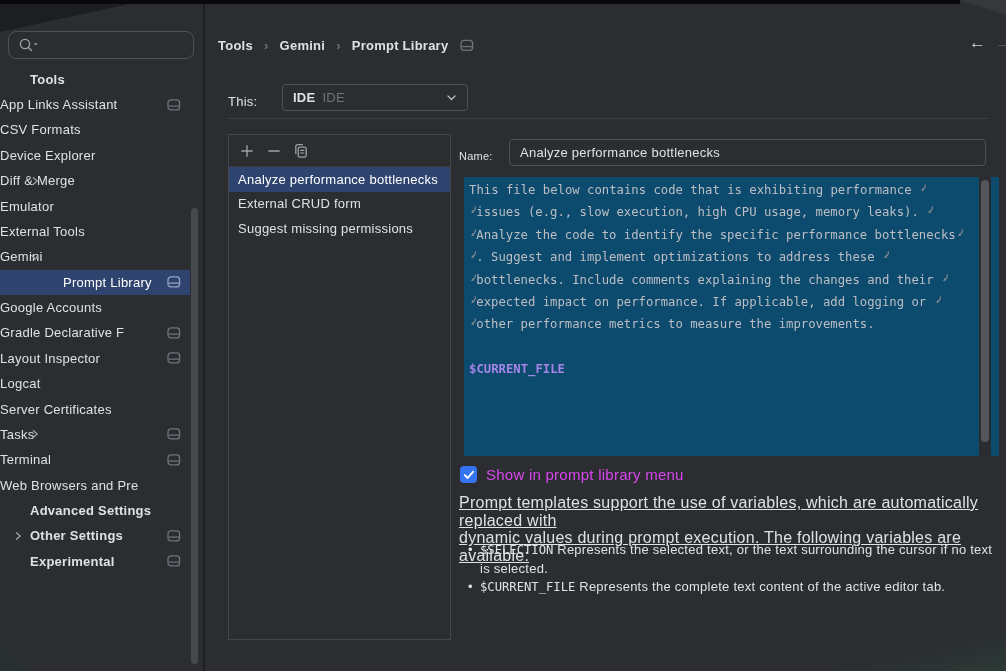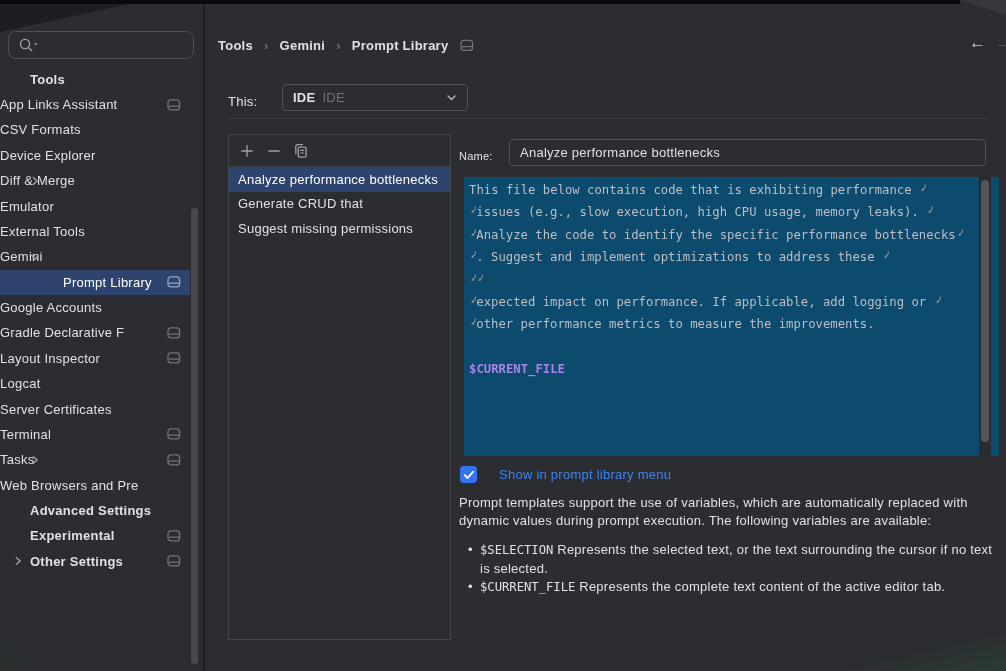--- a/index.html
+++ b/index.html
@@ -76,22 +76,22 @@
     letter-spacing:0; padding:2px 14px 0 5px; white-space:pre; overflow:hidden; }
   .editor-line { height:22.4px; }
   .editor-line .var { color:#A585E8; font-weight:bold; }
   .wrap-mark { display:inline-block; width:7.35px; vertical-align:baseline; }
   .ed-scroll-track { position:absolute; left:772px; top:173px; width:12px; height:279px; background:#2A2C2F; }
   .ed-scroll-thumb { position:absolute; left:774px; top:176px; width:8px; height:262px; border-radius:4px; background:#54565B; }
 
   
   .cbx-row { position:absolute; left:253px; top:462px; display:flex; align-items:center; }
   .cbx { width:17px; height:17px; border-radius:4px; background:#3574F0; display:flex; align-items:center; justify-content:center; }
-  .cbx-label { margin-left:22px; font-size:13px; color:#3b82f6; }
-  .desc { position:absolute; left:252px; top:490px; font-size:13px; line-height:17.7px; color:#DFE1E5; }
+  .cbx-label { margin-left:9px; font-size:15px; color:#d946ef; }
+  .desc { position:absolute; left:252px; top:490px; font-size:16px; line-height:17.7px; color:#DFE1E5;text-decoration:underline; }
   .vars { position:absolute; left:252px; top:537px; font-size:13px; line-height:17.9px; color:#DFE1E5; }
   .var-line { position:relative; padding-left:21px; white-space:nowrap; }
   .var-line .bullet-dot { position:absolute; left:9px; }
   .var-line .mono { font-family:"DejaVu Sans Mono", monospace; font-size:12.2px; letter-spacing:0; }
 </style>
 </head>
 <body>
 
 <div class="top-black"></div>
 <div class="tl-wedge"></div>
@@ -180,64 +180,64 @@
           </svg>
         </span>
       </div>
       <div class="tree-row lvl1">
         <span class="lbl">Logcat</span>
       </div>
       <div class="tree-row lvl1">
         <span class="lbl">Server Certificates</span>
       </div>
       <div class="tree-row lvl1 has-icon">
-        <span class="lbl">Terminal</span>
-        <span class="scr">
-          <svg width="14" height="13" viewBox="0 0 14 13">
-            <rect x="1" y="1.4" width="11.6" height="10" rx="3" fill="none" stroke="#6F737A" stroke-width="1.3"></rect>
-            <line x1="1.6" y1="7.6" x2="12" y2="7.6" stroke="#6F737A" stroke-width="1.3"></line>
-          </svg>
-        </span>
-      </div>
-      <div class="tree-row lvl1 has-icon">
         <span class="chev">
           <svg width="10" height="10" viewBox="0 0 10 10">
             <path d="M3.4 1.8 L7.2 5 L3.4 8.2" fill="none" stroke="#9DA0A6" stroke-width="1.4" stroke-linecap="round" stroke-linejoin="round"></path>
           </svg>
         </span>
         <span class="lbl">Tasks</span>
         <span class="scr">
           <svg width="14" height="13" viewBox="0 0 14 13">
             <rect x="1" y="1.4" width="11.6" height="10" rx="3" fill="none" stroke="#6F737A" stroke-width="1.3"></rect>
             <line x1="1.6" y1="7.6" x2="12" y2="7.6" stroke="#6F737A" stroke-width="1.3"></line>
           </svg>
         </span>
       </div>
+      <div class="tree-row lvl1 has-icon">
+        <span class="lbl">Terminal</span>
+        <span class="scr">
+          <svg width="14" height="13" viewBox="0 0 14 13">
+            <rect x="1" y="1.4" width="11.6" height="10" rx="3" fill="none" stroke="#6F737A" stroke-width="1.3"></rect>
+            <line x1="1.6" y1="7.6" x2="12" y2="7.6" stroke="#6F737A" stroke-width="1.3"></line>
+          </svg>
+        </span>
+      </div>
       <div class="tree-row lvl1">
         <span class="lbl">Web Browsers and Pre</span>
       </div>
       <div class="tree-row lvl0 bold">
         <span class="lbl">Advanced Settings</span>
-      </div>
-      <div class="tree-row lvl0 bold has-icon">
-        <span class="lbl">Experimental</span>
-        <span class="scr">
-          <svg width="14" height="13" viewBox="0 0 14 13">
-            <rect x="1" y="1.4" width="11.6" height="10" rx="3" fill="none" stroke="#6F737A" stroke-width="1.3"></rect>
-            <line x1="1.6" y1="7.6" x2="12" y2="7.6" stroke="#6F737A" stroke-width="1.3"></line>
-          </svg>
-        </span>
       </div>
       <div class="tree-row lvl0 bold has-icon">
         <span class="chev">
           <svg width="10" height="10" viewBox="0 0 10 10">
             <path d="M3.4 1.8 L7.2 5 L3.4 8.2" fill="none" stroke="#9DA0A6" stroke-width="1.4" stroke-linecap="round" stroke-linejoin="round"></path>
           </svg>
         </span>
         <span class="lbl">Other Settings</span>
+        <span class="scr">
+          <svg width="14" height="13" viewBox="0 0 14 13">
+            <rect x="1" y="1.4" width="11.6" height="10" rx="3" fill="none" stroke="#6F737A" stroke-width="1.3"></rect>
+            <line x1="1.6" y1="7.6" x2="12" y2="7.6" stroke="#6F737A" stroke-width="1.3"></line>
+          </svg>
+        </span>
+      </div>
+      <div class="tree-row lvl0 bold has-icon">
+        <span class="lbl">Experimental</span>
         <span class="scr">
           <svg width="14" height="13" viewBox="0 0 14 13">
             <rect x="1" y="1.4" width="11.6" height="10" rx="3" fill="none" stroke="#6F737A" stroke-width="1.3"></rect>
             <line x1="1.6" y1="7.6" x2="12" y2="7.6" stroke="#6F737A" stroke-width="1.3"></line>
           </svg>
         </span>
       </div>
     </div>
   <div class="side-scroll"></div>
 </div>
@@ -288,21 +288,21 @@
       <span class="tbtn">
         <svg width="16" height="16" viewBox="0 0 16 16">
           <rect x="5.2" y="4.2" width="8" height="10" rx="1.8" fill="none" stroke="#9DA0A6" stroke-width="1.3"></rect>
           <path d="M7.6 7.4 H10.8 M7.6 10 H10.8" stroke="#9DA0A6" stroke-width="1.2" stroke-linecap="round"></path>
           <path d="M2.8 10.6 V3.6 a2 2 0 0 1 2 -2 H9.4" fill="none" stroke="#9DA0A6" stroke-width="1.3" stroke-linecap="round"></path>
         </svg>
       </span>
     </div>
     <div id="prompt-rows">
         <div class="prompt-row selected">Analyze performance bottlenecks</div>
-        <div class="prompt-row">Generate CRUD that</div>
+        <div class="prompt-row">External CRUD form</div>
         <div class="prompt-row">Suggest missing permissions</div>
       </div>
   </div>
 
   <div class="name-label">Name:</div>
   <div class="name-input">
     <span>Analyze performance bottlenecks</span>
   </div>
 
   <div class="editor" id="editor"><div class="editor-line"><span>This file below contains code that is exhibiting performance </span><span class="wrap-mark"><svg width="8" height="11" viewBox="0 0 8 11">
@@ -322,21 +322,21 @@
             <path d="M2.1 8.1 L5.2 7.5 L3.6 5.1 Z" fill="#8A8D93"></path>
           </svg></span></div><div class="editor-line"><span class="wrap-mark"><svg width="8" height="11" viewBox="0 0 8 11">
             <path d="M6.2 1.4 C6.7 3.4 5.7 5.3 4.1 6.3" fill="none" stroke="#8A8D93" stroke-width="1.1"></path>
             <path d="M2.1 8.1 L5.2 7.5 L3.6 5.1 Z" fill="#8A8D93"></path>
           </svg></span><span>. Suggest and implement optimizations to address these </span><span class="wrap-mark"><svg width="8" height="11" viewBox="0 0 8 11">
             <path d="M6.2 1.4 C6.7 3.4 5.7 5.3 4.1 6.3" fill="none" stroke="#8A8D93" stroke-width="1.1"></path>
             <path d="M2.1 8.1 L5.2 7.5 L3.6 5.1 Z" fill="#8A8D93"></path>
           </svg></span></div><div class="editor-line"><span class="wrap-mark"><svg width="8" height="11" viewBox="0 0 8 11">
             <path d="M6.2 1.4 C6.7 3.4 5.7 5.3 4.1 6.3" fill="none" stroke="#8A8D93" stroke-width="1.1"></path>
             <path d="M2.1 8.1 L5.2 7.5 L3.6 5.1 Z" fill="#8A8D93"></path>
-          </svg></span><span class="wrap-mark"><svg width="8" height="11" viewBox="0 0 8 11">
+          </svg></span><span>bottlenecks. Include comments explaining the changes and their </span><span class="wrap-mark"><svg width="8" height="11" viewBox="0 0 8 11">
             <path d="M6.2 1.4 C6.7 3.4 5.7 5.3 4.1 6.3" fill="none" stroke="#8A8D93" stroke-width="1.1"></path>
             <path d="M2.1 8.1 L5.2 7.5 L3.6 5.1 Z" fill="#8A8D93"></path>
           </svg></span></div><div class="editor-line"><span class="wrap-mark"><svg width="8" height="11" viewBox="0 0 8 11">
             <path d="M6.2 1.4 C6.7 3.4 5.7 5.3 4.1 6.3" fill="none" stroke="#8A8D93" stroke-width="1.1"></path>
             <path d="M2.1 8.1 L5.2 7.5 L3.6 5.1 Z" fill="#8A8D93"></path>
           </svg></span><span>expected impact on performance. If applicable, add logging or </span><span class="wrap-mark"><svg width="8" height="11" viewBox="0 0 8 11">
             <path d="M6.2 1.4 C6.7 3.4 5.7 5.3 4.1 6.3" fill="none" stroke="#8A8D93" stroke-width="1.1"></path>
             <path d="M2.1 8.1 L5.2 7.5 L3.6 5.1 Z" fill="#8A8D93"></path>
           </svg></span></div><div class="editor-line"><span class="wrap-mark"><svg width="8" height="11" viewBox="0 0 8 11">
             <path d="M6.2 1.4 C6.7 3.4 5.7 5.3 4.1 6.3" fill="none" stroke="#8A8D93" stroke-width="1.1"></path>

